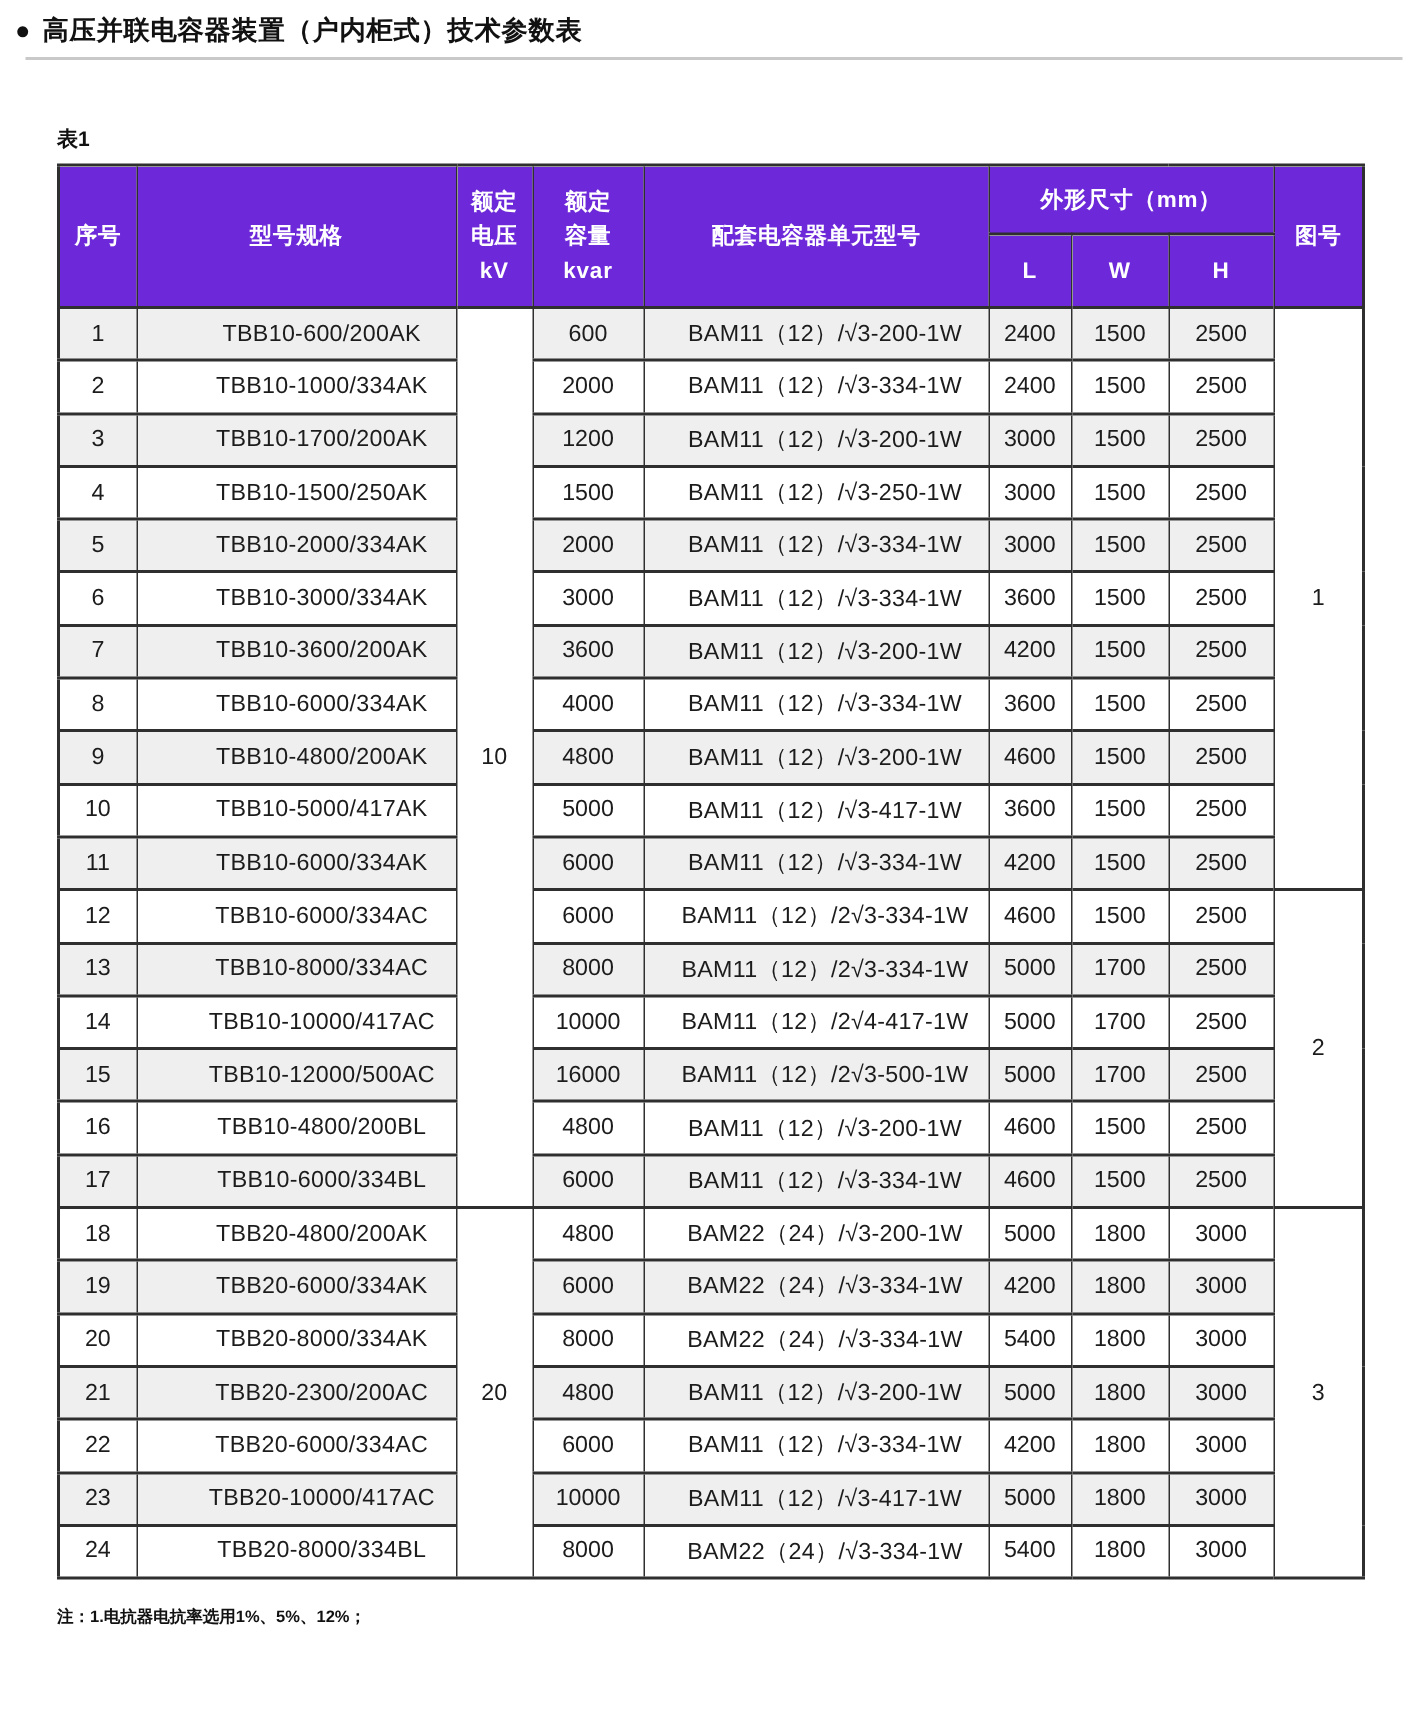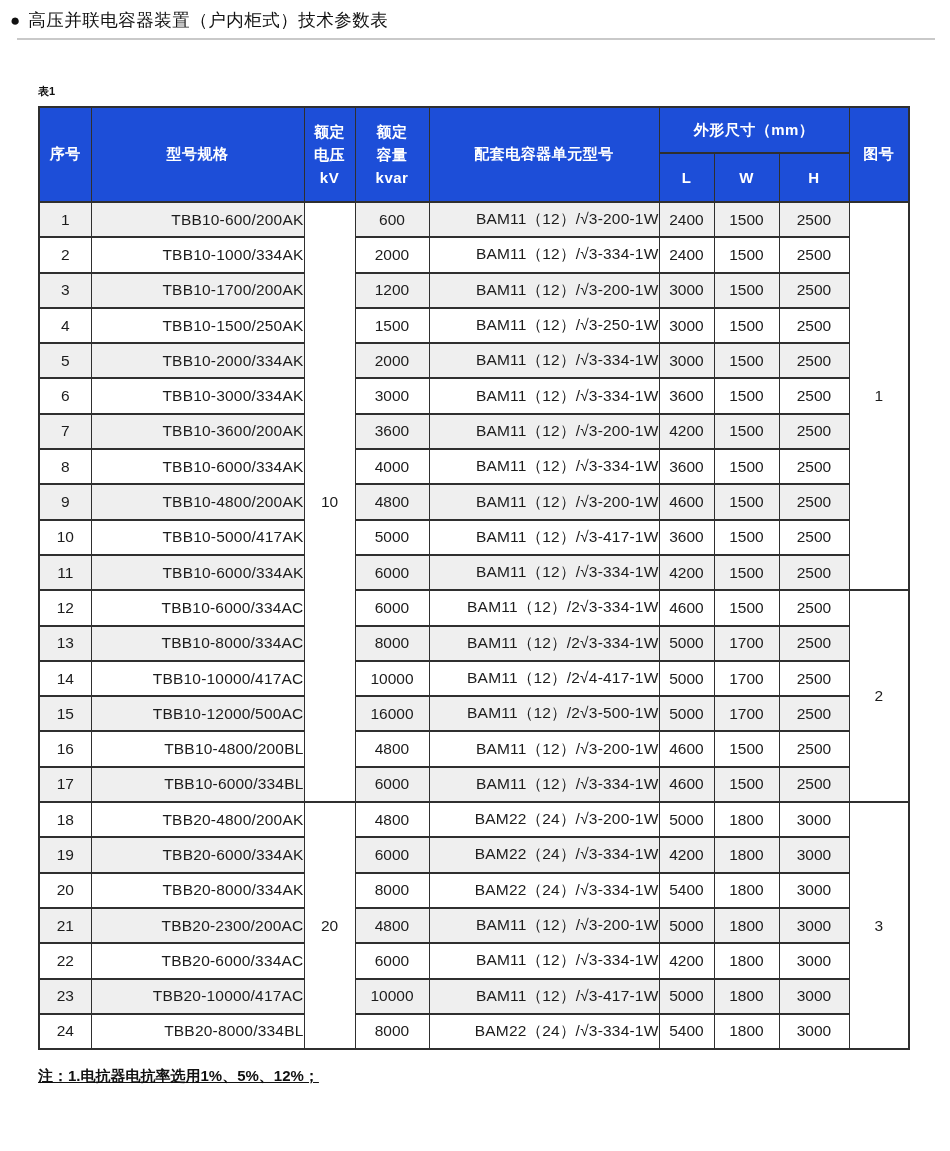--- a/index.html
+++ b/index.html
@@ -19,33 +19,33 @@
     padding: 8px 0 0 10px;
   }
   .bullet {
     font-size: 17px;
     line-height: 1;
     margin-right: 8px;
     color: #111;
   }
   h1.page-title {
     font-size: 17.5px;
-    font-weight: normal;
+    font-weight: bold;
     color: #111;
     letter-spacing: 0.5px;
   }
   .title-rule {
     height: 2px;
     background: #c9c9c9;
     margin: 6px 15px 0 17px;
   }
 
   
   .table-label {
-    font-size: 11px;
+    font-size: 14px;
     font-weight: bold;
     color: #111;
     margin: 44px 0 7px 38px;
   }
 
   
   table.param-table {
     border-collapse: collapse;
     table-layout: fixed;
     width: 870px;
@@ -54,56 +54,55 @@
   }
   .param-table th, .param-table td {
     border: 1px solid #2f2f2f;
     border-top-width: 2px;
     border-bottom-width: 2px;
     text-align: center;
     vertical-align: middle;
     overflow: hidden;
   }
   .param-table thead th {
-    background: #1d4ed8;
+    background: #6d28d9;
     color: #ffffff;
     font-weight: bold;
     font-size: 15px;
     letter-spacing: 0.5px;
   }
   .param-table thead tr:first-child th { height: 46px; }
   .param-table thead tr:last-child th { height: 49px; }
   .pre { white-space: pre-line; line-height: 1.55; }
   .param-table tbody td {
     font-size: 15.5px;
     color: #1c1c1c;
     height: 35.3px;
     background: #ffffff;
   }
   .param-table tbody tr.odd td { background: #efefef; }
   .param-table tbody td.merged { background: #ffffff !important; font-size: 15.5px; }
   .param-table td.c-model {
-    text-align: right;
+    text-align: center;
     padding-left: 34px;
     letter-spacing: 0.2px;
   }
   .param-table td.c-unit {
-    text-align: right;
+    text-align: center;
     padding-left: 12px;
     letter-spacing: 0.2px;
   }
 
   
   .notes {
     margin: 13px 0 0 38px;
-    font-size: 15px;
+    font-size: 11px;
     font-weight: bold;
     color: #111;
     line-height: 25px;
-    text-decoration: underline;
   }
   .notes .note-line2 { padding-left: 29px; }
 </style>
 </head>
 <body>
 
 <div class="title-row">
   <span class="bullet">●</span>
   <h1 class="page-title">高压并联电容器装置（户内柜式）技术参数表</h1>
 </div>

